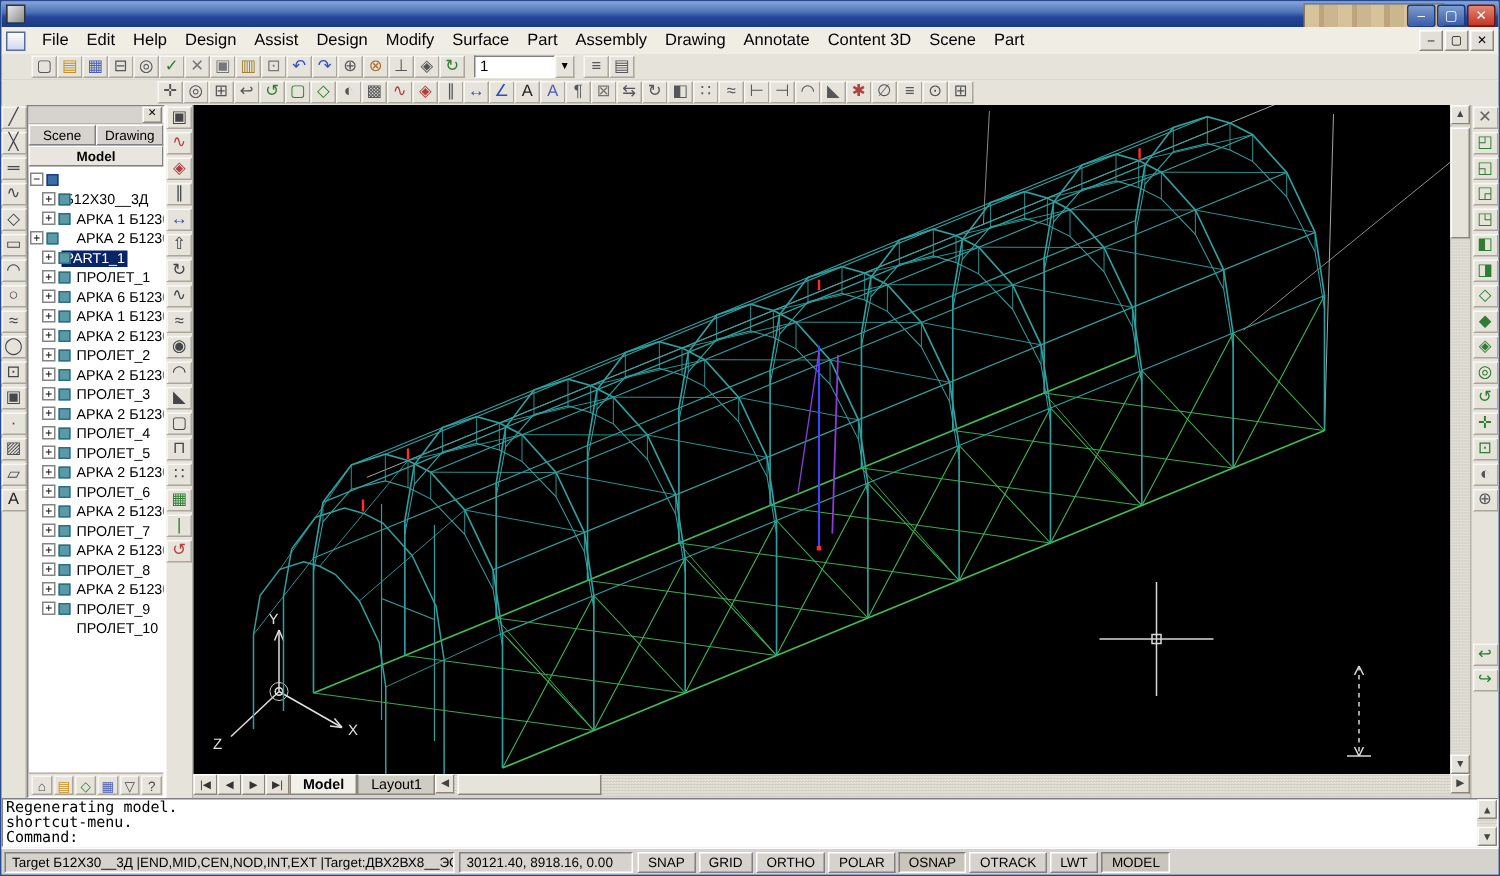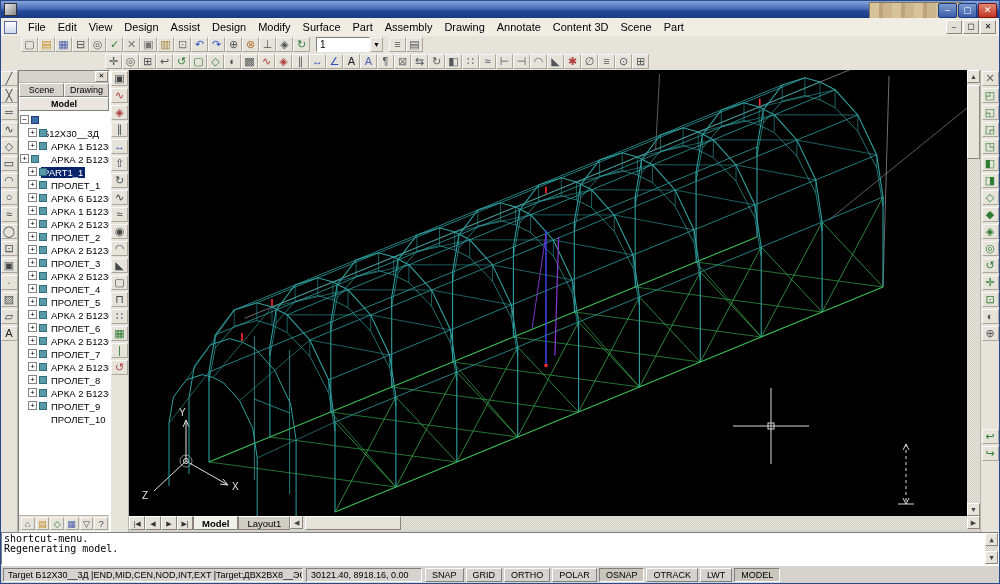--- a/index.html
+++ b/index.html
@@ -99,21 +99,21 @@
   </div>
 
   <div class="menubar">
     <div class="doc-icon"></div>
     <div style="display:flex">
 
         <div class="menu-item">File</div>
 
         <div class="menu-item">Edit</div>
 
-        <div class="menu-item">View</div>
+        <div class="menu-item">Help</div>
 
         <div class="menu-item">Design</div>
 
         <div class="menu-item">Assist</div>
 
         <div class="menu-item">Design</div>
 
         <div class="menu-item">Modify</div>
 
         <div class="menu-item">Surface</div>
@@ -1028,24 +1028,25 @@
 
         <div class="tbtn">
           <span style="color: rgb(46, 125, 50);">↪</span>
         </div>
       </div>
   </div>
 
   <div class="cmd">
     <div class="cmd-lines">
 
+        <div class="cmd-line">Regenerating model.</div>
+
         <div class="cmd-line">shortcut-menu.</div>
 
-        <div class="cmd-line">Regenerating model.</div>
-
+        <div class="cmd-line">Command:</div>
       </div>
     <div class="cmd-scroll">
       <div class="sbtn">▲</div>
       <div class="vtrack"></div>
       <div class="sbtn">▼</div>
     </div>
   </div>
 
   <div class="statusbar">
     <div class="scell main">Target Б12X30__3Д |END,MID,CEN,NOD,INT,EXT |Target:ДВХ2ВХ8__ЭСКИЗ</div>

